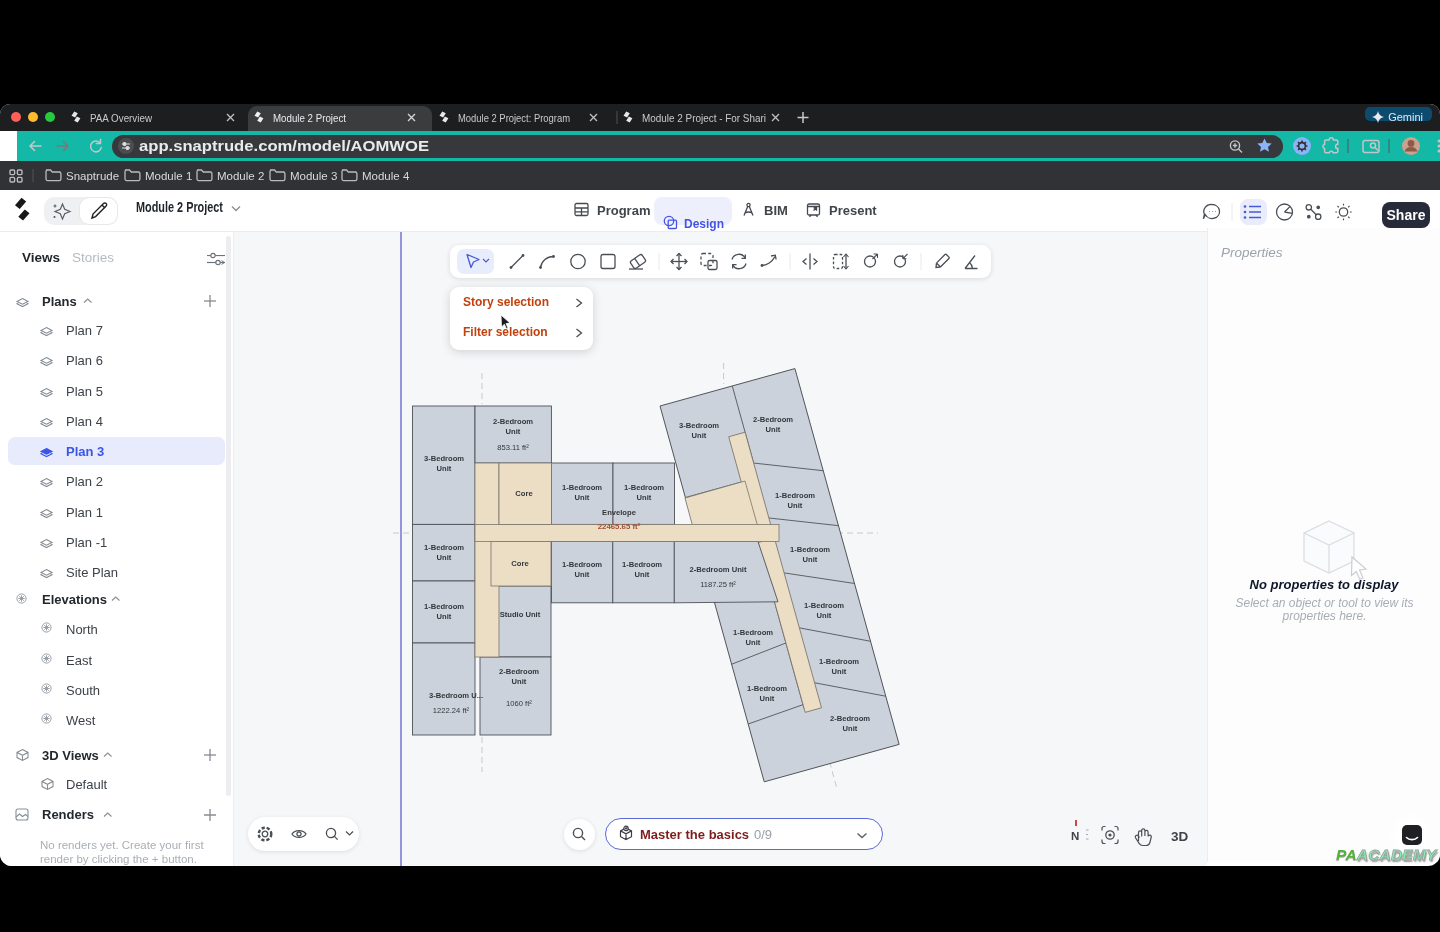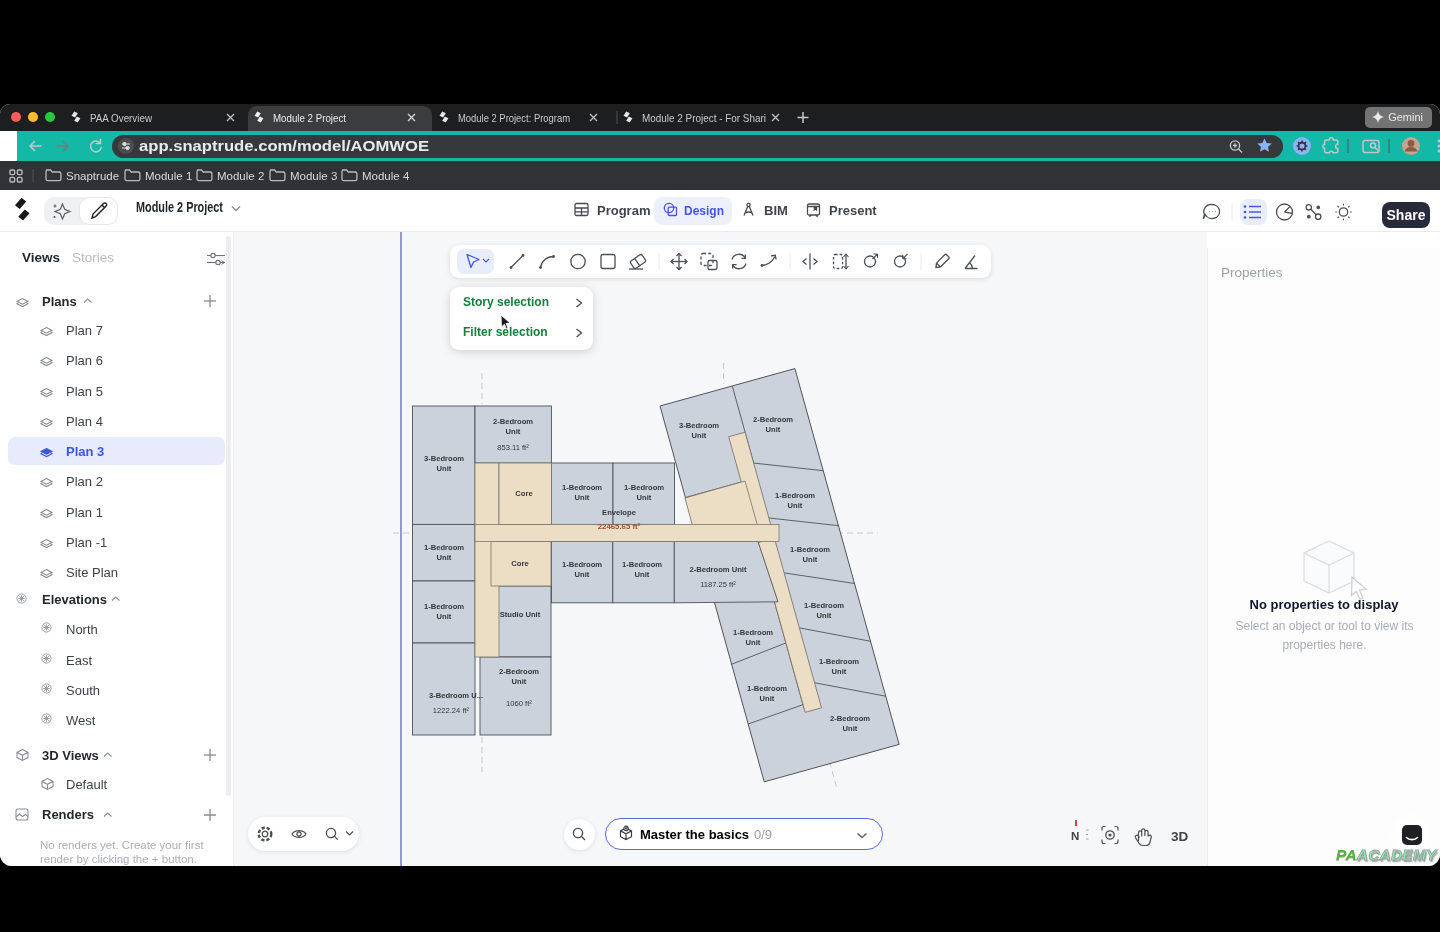--- a/index.html
+++ b/index.html
@@ -5,74 +5,74 @@
   * { margin:0; padding:0; box-sizing:border-box; }
   html,body { width:1440px; height:932px; background:#000; overflow:hidden;
     font-family:"Liberation Sans", sans-serif; }
   #win { position:absolute; left:0; top:104px; width:1440px; height:762px;
     background:#fff; border-radius:10px 10px 12px 12px; overflow:hidden; }
   
   #tabbar { position:absolute; left:0; top:0; width:100%; height:27px; background:#1d1e20;padding-left:17px; }
   .tl { position:absolute; top:8px; width:10px; height:10px; border-radius:50%; }
   #tabactive { position:absolute; left:248px; top:2px; width:184px; height:25px;
      background:#3a3c3e; border-radius:9px 9px 0 0; }
-  .gemini { position:absolute; right:8px; top:3px; height:21px; padding:0 9px 0 7px;
-     background:#737373; border-radius:5px; color:#e6e8ea; font-size:11px; line-height:21px; }
+  .gemini { position:absolute; right:8px; top:3px; height:14px; padding:0 9px 0 7px;
+     background:#0c4a6e; border-radius:5px; color:#e6e8ea; font-size:11px; line-height:21px; }
   
   #addr { position:absolute; left:17px; top:27px; width:100%; height:30px; background:#14b8a6; }
   #urlpill { position:absolute; left:95px; top:3.5px; width:1171px; height:23px;
      background:#36383b; border-radius:12px; }
   #urlbadge { position:absolute; left:6px; top:3.5px; width:16px; height:16px;
      border-radius:50%; background:#4b4d50; }
   
   #bmbar { position:absolute; left:0; top:57px; width:100%; height:29px; background:#313235; }
   
   #apphead { position:absolute; left:0; top:86px; width:100%; height:42px; background:#fff;
      border-bottom:1px solid #ececee; }
   #toolgrp { position:absolute; left:44px; top:7px; width:74px; height:28px;
      background:#eff0f2; border-radius:10px; }
   #pencilbox { position:absolute; right:1px; top:1px; width:37px; height:26px;
      background:#fff; border-radius:9px; box-shadow:0 0 0 1px #e7e8ea; }
   .modetab { position:absolute; top:7px; height:28px; line-height:28px; font-size:13px;
      color:#40454b; font-weight:bold; }
   .modetab svg { vertical-align:-3px; margin-right:7px; }
-  #designtab { background:#edeffc; border-radius:8px; color:#4554e3; padding:0 8px; font-size:12px; }
+  #designtab { background:#edeffc; border-radius:8px; color:#4554e3; padding:13px 8px; font-size:12px; }
   #designtab svg { margin-right:5px; }
   #sharebtn { position:absolute; right:10px; top:12px; width:48px; height:26px;
      background:#272b39; color:#fff; border-radius:8px; font-size:14px; font-weight:bold;
      text-align:center; line-height:27px; }
   .hicon { position:absolute; top:9px; }
   
   #leftpanel { position:absolute; left:0; top:128px; width:233px; height:634px; background:#fff; }
   #lscroll { position:absolute; right:2px; top:4px; width:5px; height:560px; background:#ededef; border-radius:3px;}
-  #rightpanel { position:absolute; left:1207px; top:144px; width:233px; height:634px;
-     background:#fdfdfe; border-left:1px solid #ededef; }
+  #rightpanel { position:absolute; left:1207px; top:124px; width:233px; height:634px;
+     background:#fdfdfe; border-left:1px solid #ededef;font-style:italic; }
   #canvas { position:absolute; left:233px; top:128px; width:974px; height:634px;
      background:#f6f7f8; border-left:1px solid #ededef; }
   #plan3row { position:absolute; left:8px; top:205px; width:217px; height:28px;
      background:#e7ebfc; border-radius:7px; }
   
   #drawbar { position:absolute; left:216px; top:13px; width:541px; height:33px; background:#fff;
      border-radius:9px; box-shadow:0 1px 5px rgba(40,44,60,.14); }
   #selpill { position:absolute; left:7px; top:4px; width:37px; height:25px;
      background:#e8edfb; border-radius:7px; }
   #dropdown { position:absolute; left:216px; top:55px; width:143px; height:63px; background:#fff;
-     border-radius:9px; box-shadow:0 2px 10px rgba(40,44,60,.18); font-size:12px; color:#15803d; font-weight:bold; }
+     border-radius:9px; box-shadow:0 2px 10px rgba(40,44,60,.18); font-size:12px; color:#c2410c; font-weight:bold; }
   
   .pill { position:absolute; background:#fff; border-radius:17px; box-shadow:0 1px 4px rgba(40,44,60,.12); }
   #masterpill { position:absolute; left:371px; top:586px; width:278px; height:32px; background:#fff;
      border:1.5px solid #5a69d8; border-radius:16px; }
-  #masterpill .t1 { position:absolute; left:34px; top:8px; font-size:13px; color:#000000; font-weight:bold;}
+  #masterpill .t1 { position:absolute; left:34px; top:8px; font-size:13px; color:#7f1d1d; font-weight:bold;}
   #masterpill .t2 { position:absolute; left:148px; top:8px; font-size:13px; color:#9aa0a8; }
   
   #proptitle { position:absolute; left:13px; top:17px; font-size:13.5px; color:#9ca2aa; }
   #noprop1 { position:absolute; left:0; top:349px; width:100%; text-align:center;
      font-size:13px; font-weight:bold; color:#0f172a; }
   #noprop2 { position:absolute; left:20px; top:369px; width:193px; text-align:center;
-     font-size:12px; color:#a7adb5; line-height:19px; }
+     font-size:12px; color:#a7adb5; line-height:13px; }
   
   #paacademy { position:absolute; left:1336px; top:846px; font-size:15.5px; font-weight:bold;
      font-style:italic; letter-spacing:.2px; z-index:60; }
   #paacademy .pa { color:#53b23a; text-shadow:0 1px 1px rgba(0,0,0,.35); }
   #paacademy .ac { color:#86efac; -webkit-text-stroke:0.8px #9aa0a2; text-shadow:1px 1.5px 1.5px rgba(60,60,60,.55); }
   #chatw { position:absolute; left:1402px; top:825px; width:20px; height:20px; background:#1f2023;
      border-radius:5px; z-index:59; }
   #chatglow { position:absolute; left:1388px; top:812px; width:46px; height:46px; border-radius:50%;
      background:radial-gradient(circle, rgba(255,255,255,1) 40%, rgba(255,255,255,0) 75%); z-index:58;}
 </style>

